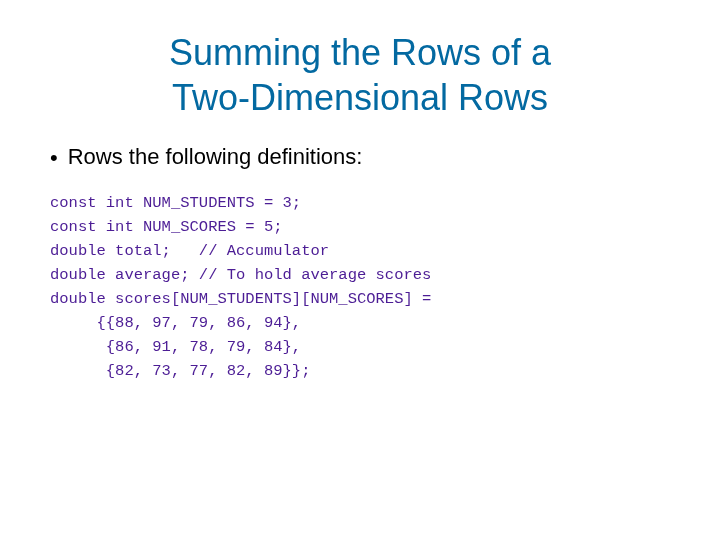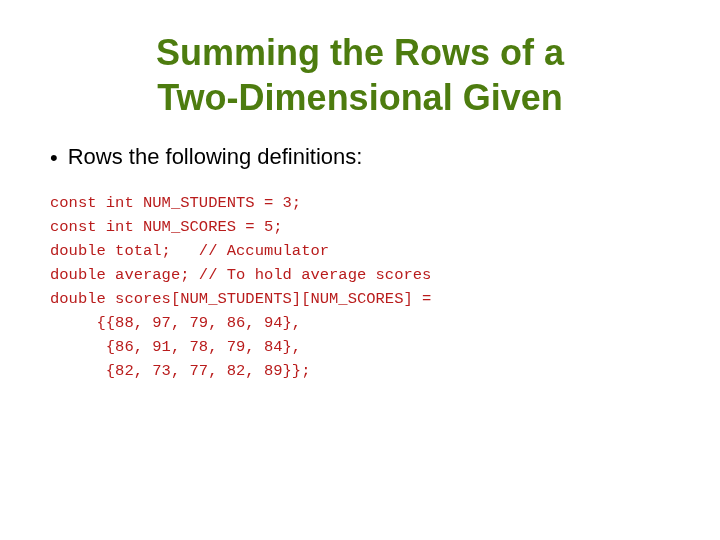--- a/index.html
+++ b/index.html
@@ -19,22 +19,22 @@
       padding: 30px 50px 20px 50px;
     }
 
     .title-block {
       text-align: center;
       margin-bottom: 24px;
     }
 
     .title {
       font-size: 36px;
-      font-weight: bold;
-      color: #4d7c0f;
+      font-weight: normal;
+      color: #0369a1;
       line-height: 1.25;
     }
 
     .bullet-section {
       width: 100%;
       margin-bottom: 18px;
     }
 
     .bullet-item {
       font-size: 22px;
@@ -46,31 +46,31 @@
 
     .bullet-dot {
       font-size: 22px;
       line-height: 1.3;
     }
 
     .code-block {
       width: 100%;
       font-family: 'Courier New', Courier, monospace;
       font-size: 15.5px;
-      color: #b91c1c;
+      color: #4c1d95;
       line-height: 1.55;
       white-space: pre;
     }
   </style>
 </head>
 <body>
 
 <div class="title-block">
   <div class="title">Summing the Rows of a</div>
-  <div class="title">Two-Dimensional Given</div>
+  <div class="title">Two-Dimensional Rows</div>
 </div>
 
 <div class="bullet-section">
   <div class="bullet-item">
     <span class="bullet-dot">•</span>
     <span>Rows the following definitions:</span>
   </div>
 </div>
 
 <div class="code-block" id="code-container">const int NUM_STUDENTS = 3;

